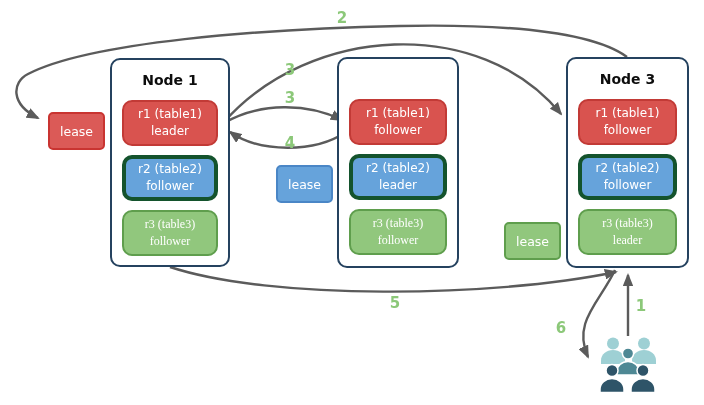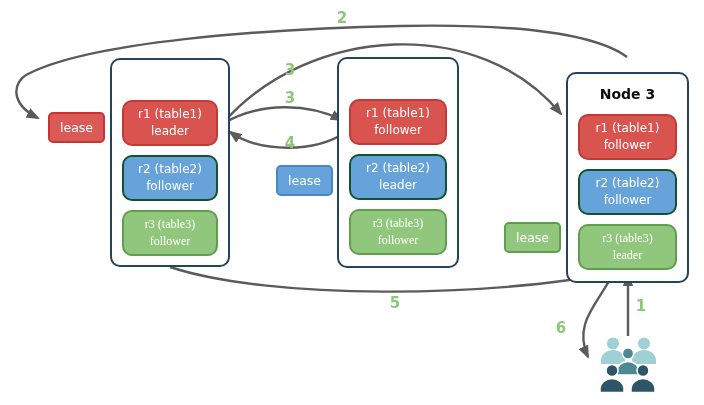--- a/index.html
+++ b/index.html
@@ -18,26 +18,26 @@
     text-align:center; font-weight:bold; font-size:14px; color:#0d0d0d;
     margin-top:12px;
   }
   .replica {
     position:absolute; left:10px; right:10px; height:46px;
     border-radius:10px; color:#ffffff; text-align:center; font-size:12px;
     line-height:1.4; display:flex; flex-direction:column; justify-content:center;
     box-sizing:border-box;
   }
   .replica.red   { background:#d9534f; border:2px solid #c23a36; }
-  .replica.blue  { background:#66a3db; border:2px solid #14532d;justify-content:center; }
+  .replica.blue  { background:#66a3db; border:4px solid #14532d;justify-content:center; }
   .replica.green { background:#91c77d; border:2px solid #5f9e4d;font-family:Liberation Serif, serif; }
   .rep-top { top:40px; } .rep-mid { top:95px; } .rep-bot { top:150px; }
 
   .lease {
-    position:absolute; width:57px; height:31px; border-radius:5px;
+    position:absolute; width:57px; height:38px; border-radius:5px;
     color:#ffffff; font-size:12.5px; display:flex; align-items:center;
     justify-content:center; box-sizing:border-box;
   }
   .lease.red   { background:#db5a57; border:2px solid #c93431; }
   .lease.blue  { background:#66a3db; border:2px solid #4a86c6; }
   .lease.green { background:#91c77d; border:2px solid #5f9e4d; }
 
   .step {
     position:absolute; color:#8cc879; font-weight:bold; font-size:15px;
     transform:translate(-50%,-50%);
@@ -74,20 +74,21 @@
       <path d="M616.8,375 v-3.5 a11.2,10 0 0 1 22.4,0 v3.5 z" fill="#4e8894" stroke="#ffffff" stroke-width="1.5"></path>
 
       <circle cx="612" cy="370.5" r="6" fill="#2e5468" stroke="#ffffff" stroke-width="1.5"></circle>
       <path d="M600,392.5 v-3.5 a12,10.5 0 0 1 24,0 v3.5 z" fill="#2e5468" stroke="#ffffff" stroke-width="1.5"></path>
       <circle cx="643" cy="370.5" r="6" fill="#2e5468" stroke="#ffffff" stroke-width="1.5"></circle>
       <path d="M631,392.5 v-3.5 a12,10.5 0 0 1 24,0 v3.5 z" fill="#2e5468" stroke="#ffffff" stroke-width="1.5"></path>
     </g>
   </svg>
 
   <div class="node" style="left:110px; top:58px; width:120px; height:209px;">
+    <div class="node-title">Node 1</div>
     <div class="replica red rep-top">
       <span>r1 (table1)</span>
       <span>leader</span>
     </div>
     <div class="replica blue rep-mid">
       <span>r2 (table2)</span>
       <span>follower</span>
     </div>
     <div class="replica green rep-bot">
       <span>r3 (table3)</span>
@@ -103,21 +104,21 @@
     <div class="replica blue rep-mid">
       <span>r2 (table2)</span>
       <span>leader</span>
     </div>
     <div class="replica green rep-bot">
       <span>r3 (table3)</span>
       <span>follower</span>
     </div>
   </div>
 
-  <div class="node" style="left:566px; top:72px; width:123px; height:211px;">
+  <div class="node" style="left:566px; top:57px; width:123px; height:211px;">
     <div class="node-title">Node 3</div>
     <div class="replica red rep-top">
       <span>r1 (table1)</span>
       <span>follower</span>
     </div>
     <div class="replica blue rep-mid">
       <span>r2 (table2)</span>
       <span>follower</span>
     </div>
     <div class="replica green rep-bot">

